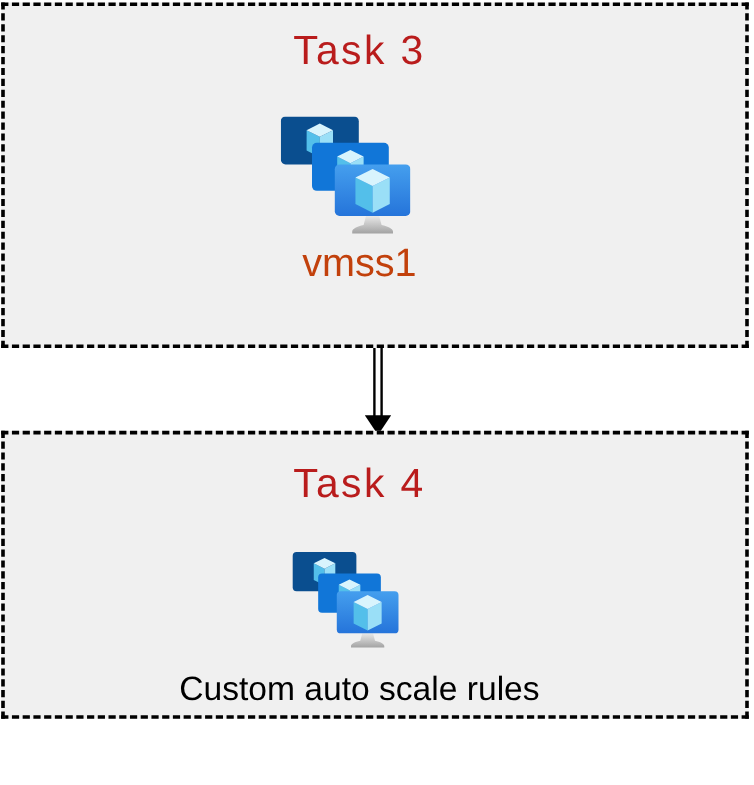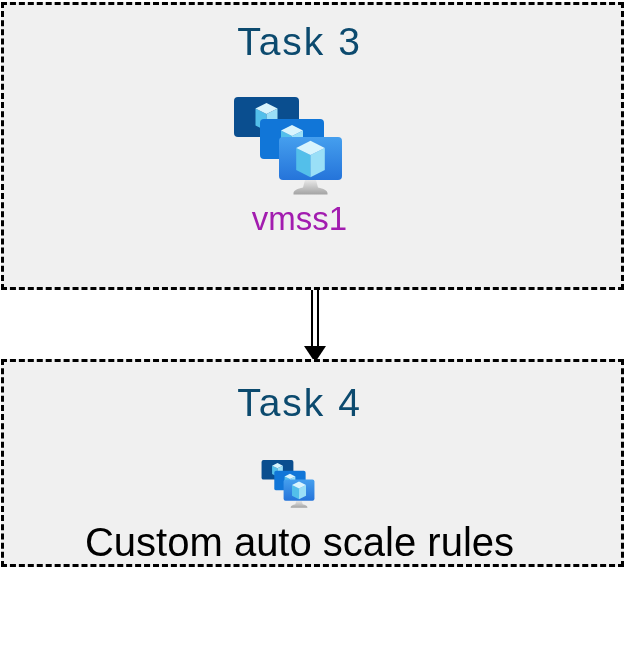--- a/index.html
+++ b/index.html
@@ -12,43 +12,43 @@
   }
   .task-box {
     position: absolute;
     left: 1px;
     width: 623px;
     border: 3px dashed #000000;
     background: #F0F0F0;
     box-sizing: border-box;
   }
   #box-task3 { top: 2px;   height: 288px; }
-  #box-task4 { top: 359px; height: 208px; }
+  #box-task4 { top: 359px; height: 240px; }
   .box-content {
     position: absolute; left: 0; top: 0; right: 0; bottom: 0;
     display: flex; flex-direction: column; align-items: center;
     transform: translateX(-13px);
   }
   .task-title {
-    font-size: 39px; line-height: 38px;
+    font-size: 34px; line-height: 38px;
     letter-spacing: 2px;
-    color: #0c4a6e;
+    color: #b91c1c;
   }
   #box-task3 .task-title { margin-top: 18px; }
   #box-task4 .task-title { margin-top: 22px; }
   .vm-icon { width: 108px; height: 98px; }
   #box-task3 .vm-icon { margin-top: 36px; transform: translateX(-12px); }
   #box-task4 .vm-icon { margin-top: 38px; transform: translateX(-12px); }
   .box-label {
     font-size: 33px; line-height: 36px;
-    color: #a21caf; text-align: center;
+    color: #c2410c; text-align: center;
   }
   .box-label.first { margin-top: 6px; }
   .box-label-lg {
-    font-size: 40px; line-height: 44px;
+    font-size: 28px; line-height: 44px;
     color: #000000; text-align: center;
     margin-top: 12px;
   }
   .connector { position: absolute; left: 302px; top: 290px; }
 </style>
 </head>
 <body>
 
 <svg width="0" height="0" style="position:absolute" aria-hidden="true">
   <defs>

